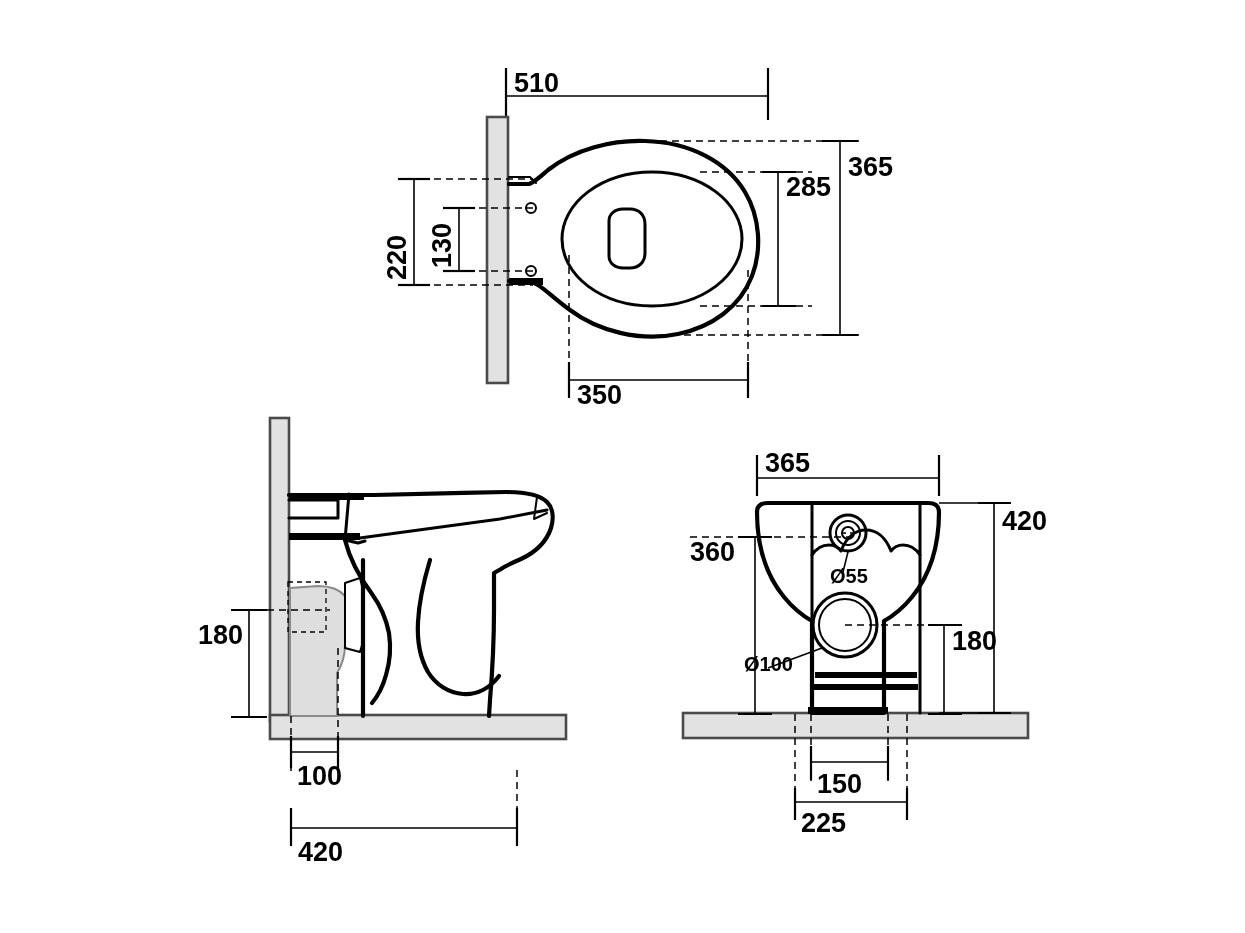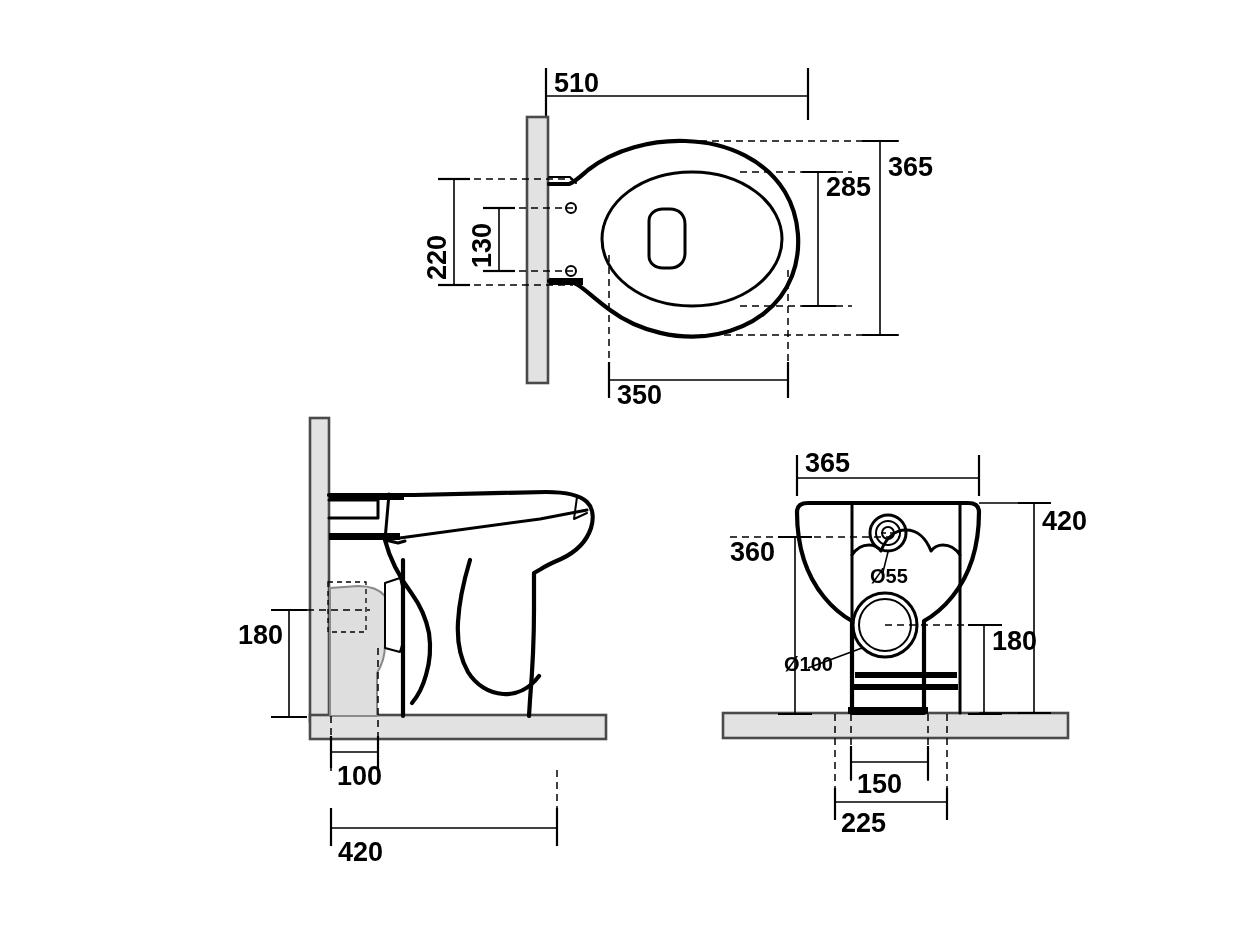--- a/index.html
+++ b/index.html
@@ -13,21 +13,20 @@
     font-family: "Liberation Sans", sans-serif;
     position: relative;
     overflow: hidden;
   }
   #drawing-root {
     position: absolute;
     left: 0;
     top: 0;
     width: 1155px;
     height: 933px;
-    padding-left: 40px;
   }
   svg.tech-drawing {
     display: block;
     width: 1245px;
     height: 933px;
     background: #ffffff;
   }
   .dim-text {
     font-family: "Liberation Sans", sans-serif;
     font-weight: bold;

